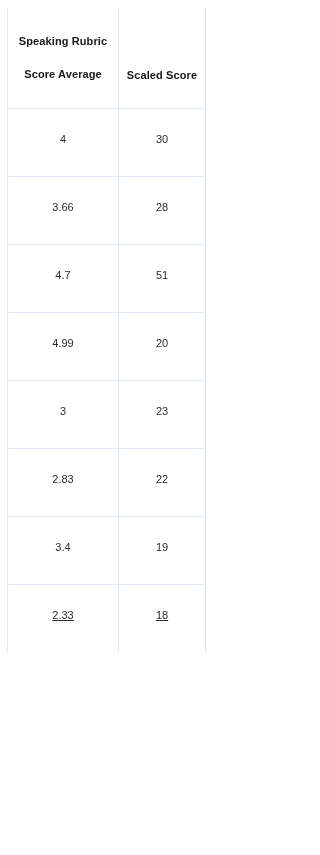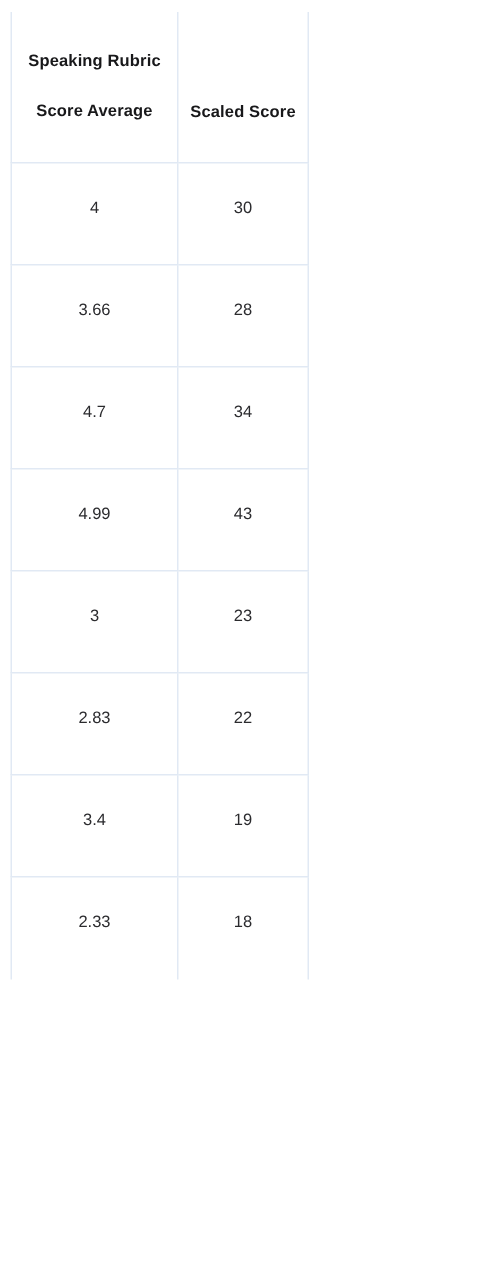--- a/index.html
+++ b/index.html
@@ -80,20 +80,21 @@
     padding-top: 24px;
     font-size: 11px;
     font-weight: normal;
     color: #2b2b2e;
     line-height: 13px;
   }
 
   
   table.score-table tr.row-last td {
     border-bottom: 0;
+    text-decoration: underline;
   }
 </style>
 </head>
 <body>
 
 <div id="score-table-wrap">
   <table class="score-table">
     <colgroup>
       <col class="col-rubric">
       <col class="col-scaled">
@@ -117,25 +118,25 @@
         <tr>
           <td>4</td>
           <td>30</td>
         </tr>
         <tr>
           <td>3.66</td>
           <td>28</td>
         </tr>
         <tr>
           <td>4.7</td>
-          <td>34</td>
+          <td>51</td>
         </tr>
         <tr>
           <td>4.99</td>
-          <td>43</td>
+          <td>20</td>
         </tr>
         <tr>
           <td>3</td>
           <td>23</td>
         </tr>
         <tr>
           <td>2.83</td>
           <td>22</td>
         </tr>
         <tr>

